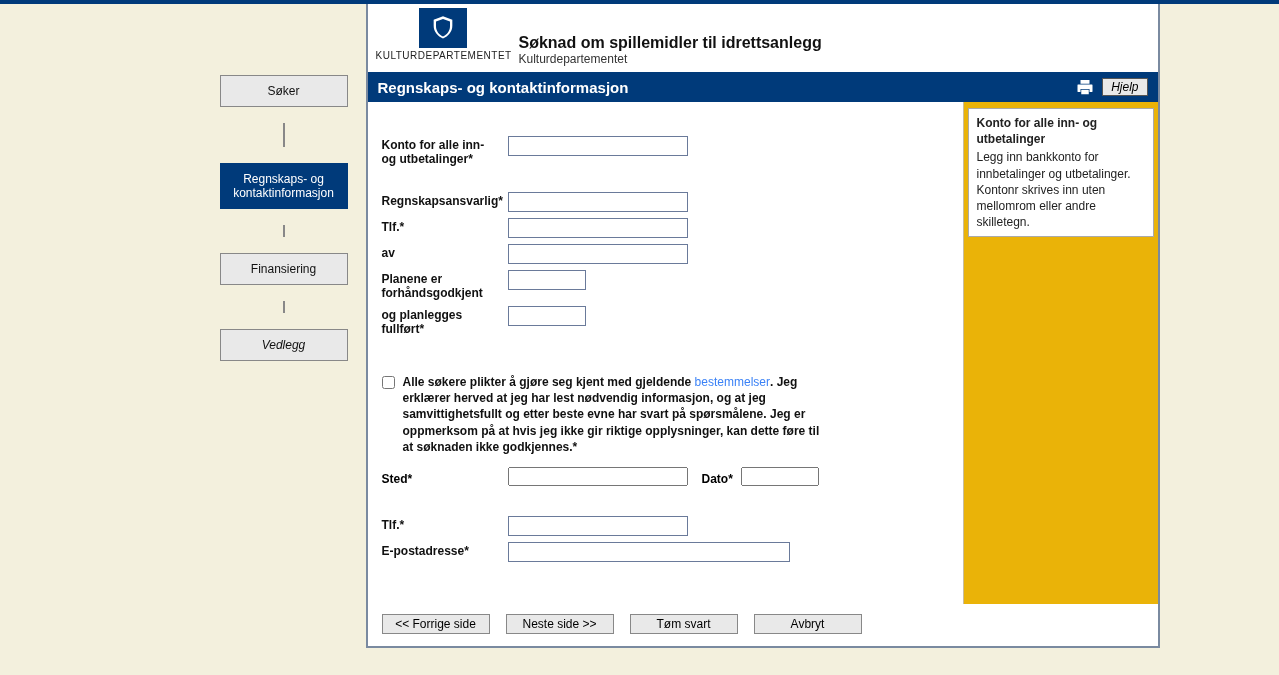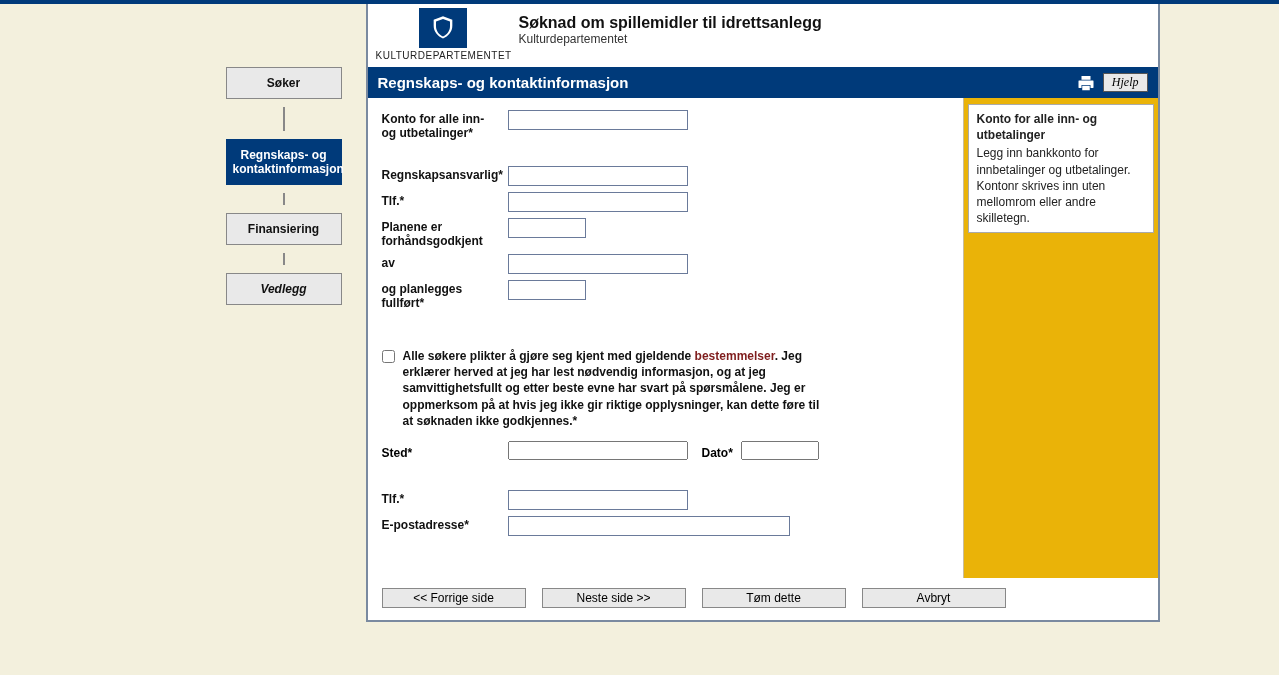--- a/index.html
+++ b/index.html
@@ -1,58 +1,58 @@
 <!DOCTYPE html>
 <html><head>
 <meta charset="utf-8">
 <style>
 * { box-sizing: border-box; margin: 0; padding: 0; }
 body { font-family: Arial, Helvetica, sans-serif; font-size: 12px; background: #f3f0dd; }
 .topbar { height: 4px; background: #003a7a; }
 .page-wrap { width: 1040px; margin: 0 auto; display: flex; }
 .sidebar { width: 148px; padding-top: 55px; padding-right: 0; flex-shrink:0; margin-left: 90px; }
-.nav-step { display:block; width:116px; margin: 8px auto; padding:8px 6px; text-align:center; background:#e9e9e9; border:1px solid #888; color:#111; font-size:12px; cursor:pointer;font-weight:bold; }
+.nav-step { display:block; width:128px; margin: 16px auto; padding:8px 6px; text-align:center; background:#e9e9e9; border:1px solid #888; color:#111; font-size:12px; cursor:pointer; }
 .nav-step.active { background:#003a7a; color:#fff; border-color:#003a7a; }
 .nav-step.italic { font-style: italic; }
 .nav-connector { width:2px; height:12px; background:#888; margin:0 auto; }
 .main { flex:1; background:#fff; border:2px solid #7a8aa0; border-top:none; margin-left: 8px; }
 .header-area { display:flex; align-items:flex-start; padding:4px 8px 6px 8px; }
 .logo-block { width:135px; text-align:center; }
 .logo-box { width:48px; height:40px; background:#003a7a; margin: 0 auto 2px; display:flex; align-items:center; justify-content:center; }
 .logo-box svg { width:28px; height:30px; }
 .logo-text { font-size:10px; letter-spacing:0.5px; color:#222; }
-.title-block { padding-left: 8px; padding-top:6px; }
+.title-block { padding-left: 8px; padding-top:6px;margin-top:20px; }
 .app-title { font-size:16px; font-weight:bold; color:#111; }
 .app-subtitle { font-size:12px; color:#333; }
 .section-bar { background:#003a7a; color:#fff; padding:6px 10px; display:flex; align-items:center; justify-content:space-between; }
 .section-title { font-size:15px; font-weight:bold; }
 .section-tools { display:flex; align-items:center; gap:8px; }
 .print-icon { width:18px; height:14px; display:inline-block; }
-.help-btn { background:#e9e9e9; border:1px solid #555; padding:1px 8px; font-size:12px; font-style:italic; cursor:pointer; color:#000;font-family:Liberation Serif, serif; }
+.help-btn { background:#e9e9e9; border:1px solid #555; padding:1px 8px; font-size:12px; font-style:italic; cursor:pointer; color:#000; }
 .content-area { display:flex; }
-.form-col { flex:1; padding:12px 12px 12px 14px; }
+.form-col { flex:1; padding:12px 12px 12px 14px;margin-top:22px; }
 .help-col { width:195px; background:#eab308; border-left:1px solid #c9bd9c; padding:6px 4px; }
 .help-panel { background:#fff; border:1px solid #aaa; padding:6px 8px; font-size:12px; color:#222; line-height:1.35; }
 .help-panel .hp-title { font-weight:bold; margin-bottom:2px; }
 .form-row { display:flex; align-items:flex-start; margin-bottom:6px; }
 .form-label { width:126px; font-size:12px; color:#111; padding-top:2px; padding-right:6px; font-weight:bold; }
 .form-row input[type=text] { border:1px solid #6a7a9a; height:20px; padding:1px 3px; font-size:12px; }
 .w180 { width:180px; }
 .w80 { width:78px; }
 .w285 { width:282px; }
 .gap-block { height:20px; }
 .decl-row { display:flex; align-items:flex-start; margin:8px 0 12px 0; }
 .decl-row input[type=checkbox] { margin-top:2px; margin-right:8px; border:1px solid #3a5a9a; }
 .decl-text { font-size:12px; color:#111; line-height:1.35; max-width:420px; font-weight:bold; }
-.decl-text a { color:#7f1d1d; text-decoration:none; font-weight:bold; }
+.decl-text a { color:#3b82f6; text-decoration:none; font-weight:normal; }
 .sted-row { display:flex; align-items:flex-end; margin-bottom:6px; }
 .sted-row .lbl { font-size:12px; font-weight:bold; width:126px; }
 .sted-row .lbl2 { font-size:12px; font-weight:bold; margin:0 8px 0 14px; }
 .footer-btns { padding:10px 14px 12px; display:flex; gap:16px; background:#fff; border-top: none; }
-.footer-btns button { width:144px; height:20px; background:#e9e9e9; border:1px solid #888; font-size:12px; cursor:pointer; color:#000; }
+.footer-btns button { width:108px; height:20px; background:#e9e9e9; border:1px solid #888; font-size:12px; cursor:pointer; color:#000; }
 .section-gap { height: 24px; }
 </style>
 </head>
 <body>
 
 <div class="topbar"></div>
 
 <div class="page-wrap">
 
   <div class="sidebar">
@@ -110,27 +110,27 @@
           <div class="form-label">Regnskapsansvarlig*</div>
           <input type="text" class="w180" value="" style="">
         </div>
 
         <div class="form-row">
           <div class="form-label">Tlf.*</div>
           <input type="text" class="w180" value="" style="">
         </div>
 
         <div class="form-row">
-          <div class="form-label">Planene er forhåndsgodkjent</div>
-          <input type="text" class="w80" value="" style="">
+          <div class="form-label">av</div>
+          <input type="text" class="w180" value="" style="">
         </div>
 
         <div class="form-row">
-          <div class="form-label">av</div>
-          <input type="text" class="w180" value="" style="">
+          <div class="form-label">Planene er forhåndsgodkjent</div>
+          <input type="text" class="w80" value="" style="">
         </div>
 
 
         <div class="form-row">
           <div class="form-label">og planlegges fullført*</div>
           <input type="text" class="w80" value="" style="">
         </div>
 
         <div class="section-gap"></div>
 
@@ -170,19 +170,19 @@
           <div class="hp-title">Konto for alle inn- og utbetalinger</div>
           <div>Legg inn bankkonto for innbetalinger og utbetalinger. Kontonr skrives inn uten mellomrom eller andre skilletegn.</div>
         </div>
       </div>
 
     </div>
 
     <div class="footer-btns">
       <button>&lt;&lt; Forrige side</button>
       <button>Neste side &gt;&gt;</button>
-      <button>Tøm dette</button>
+      <button>Tøm svart</button>
       <button>Avbryt</button>
     </div>
 
   </div>
 
 </div>
 
 </body></html>

